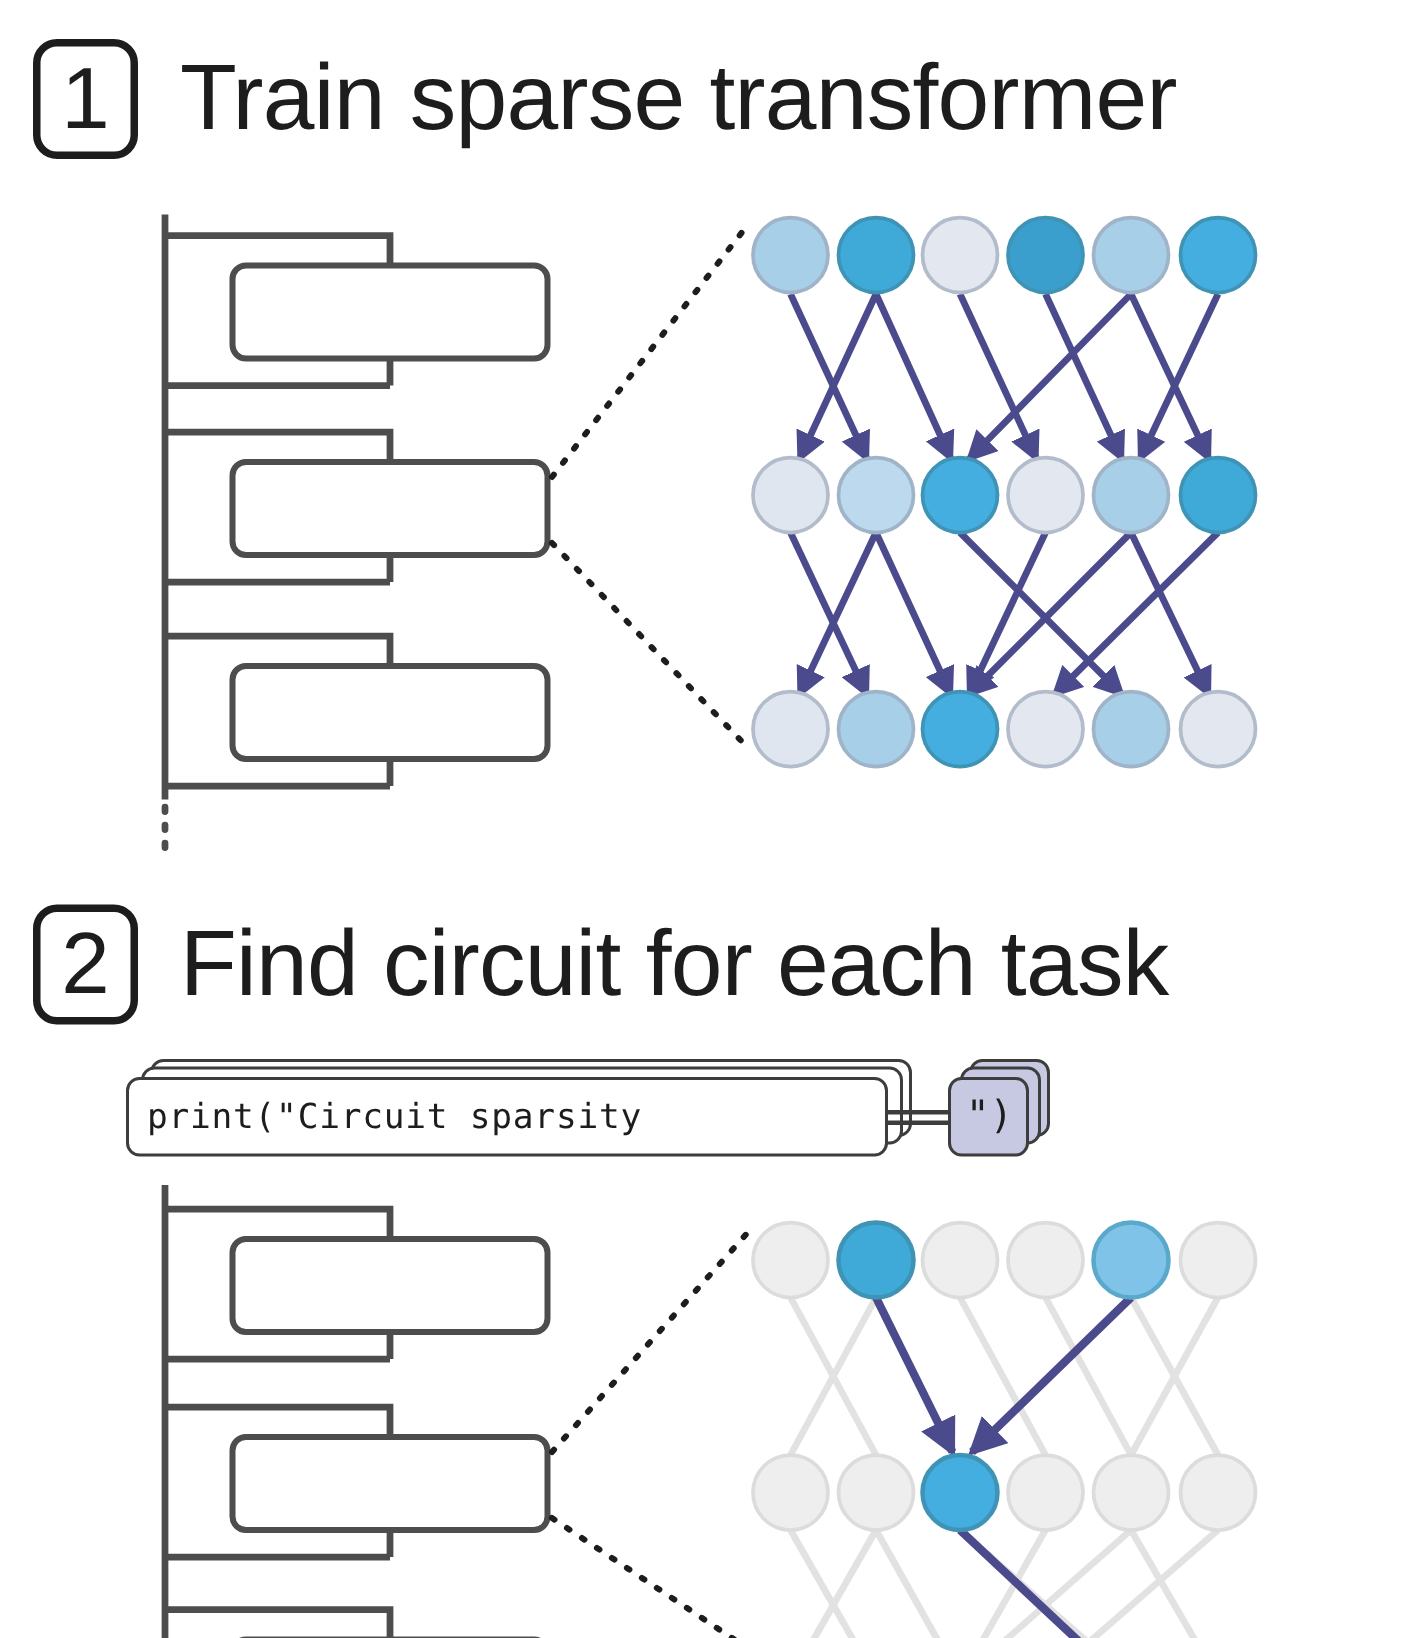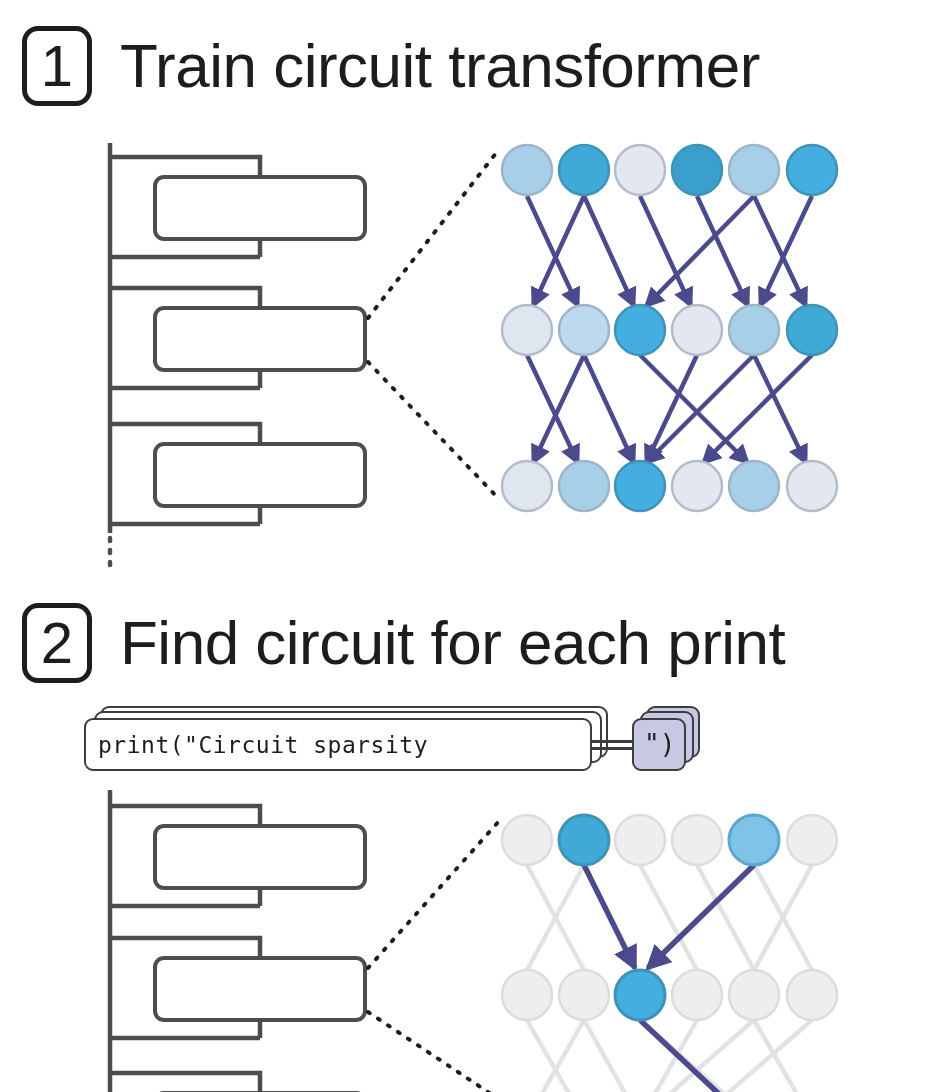--- a/index.html
+++ b/index.html
@@ -47,21 +47,21 @@
     font-size:26px;color:#1d1d1d;
   }
 </style>
 </head>
 <body>
 
 <div class="stage">
 
   <div class="step-header" style="left:22px;top:26px;">
     <div class="step-badge">1</div>
-    <div class="step-title">Train circuit transformer</div>
+    <div class="step-title">Train sparse transformer</div>
   </div>
 
   <svg class="svg-layer" width="941" height="580" style="top:0;left:0;">
     <defs>
       <marker id="arrowActive" viewBox="0 0 10 10" refX="8.5" refY="5" markerWidth="4.6" markerHeight="4.6" orient="auto-start-reverse">
         <path d="M 0 0 L 10 5 L 0 10 z" fill="#4a4a8c"></path>
       </marker>
       <marker id="arrowActive2" viewBox="0 0 10 10" refX="8.5" refY="5" markerWidth="4.6" markerHeight="4.6" orient="auto-start-reverse">
         <path d="M 0 0 L 10 5 L 0 10 z" fill="#4a4a8c"></path>
       </marker>
@@ -138,21 +138,21 @@
       <circle cx="584" cy="486" r="25" fill="#a8cfe8" stroke="#9fb4c9" stroke-width="2.5"></circle>
       <circle cx="640" cy="486" r="25" fill="#45aee0" stroke="#3f93b5" stroke-width="2.5"></circle>
       <circle cx="697" cy="486" r="25" fill="#e3e8f0" stroke="#b3bccb" stroke-width="2.5"></circle>
       <circle cx="754" cy="486" r="25" fill="#a8cfe8" stroke="#9fb4c9" stroke-width="2.5"></circle>
       <circle cx="812" cy="486" r="25" fill="#e3e8f0" stroke="#b3bccb" stroke-width="2.5"></circle>
     </g>
   </svg>
 
   <div class="step-header" style="left:22px;top:603px;">
     <div class="step-badge">2</div>
-    <div class="step-title">Find circuit for each print</div>
+    <div class="step-title">Find circuit for each task</div>
   </div>
 
   <div class="code-stack" style="left:84px;top:706px;width:560px;height:72px;">
 
     <div class="card ghost" style="left:16px;top:0px;width:508px;height:52px;"></div>
     <div class="card ghost" style="left:10px;top:5px;width:508px;height:52px;"></div>
 
     <div style="position:absolute;left:420px;top:34px;width:130px;height:3px;background:#3d3d3d;"></div>
     <div style="position:absolute;left:420px;top:41px;width:130px;height:3px;background:#3d3d3d;"></div>
 

